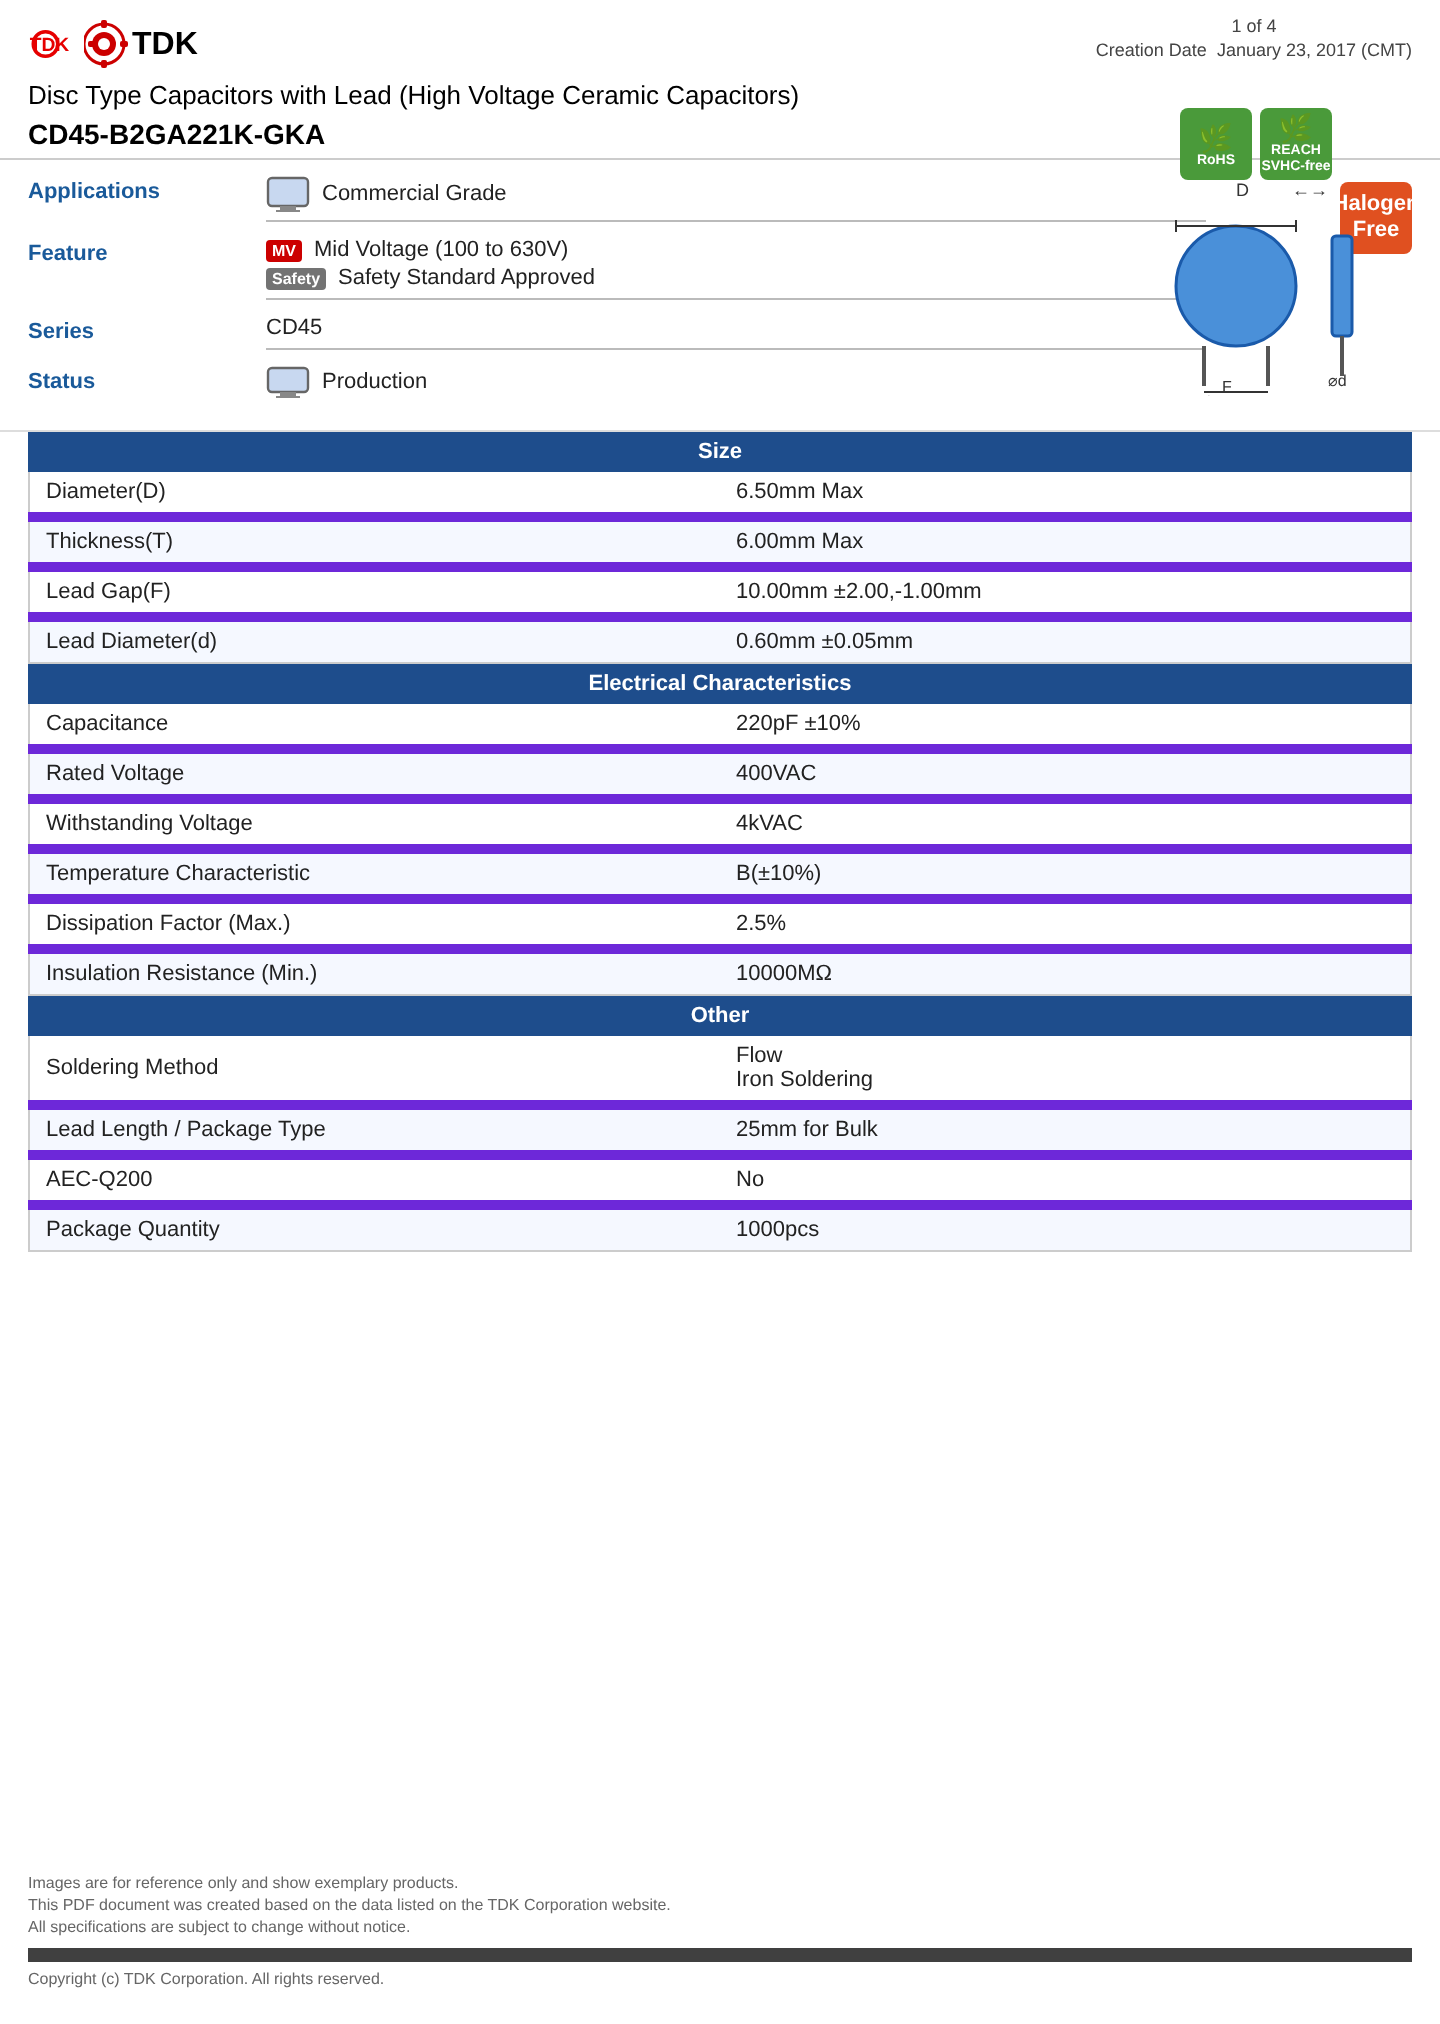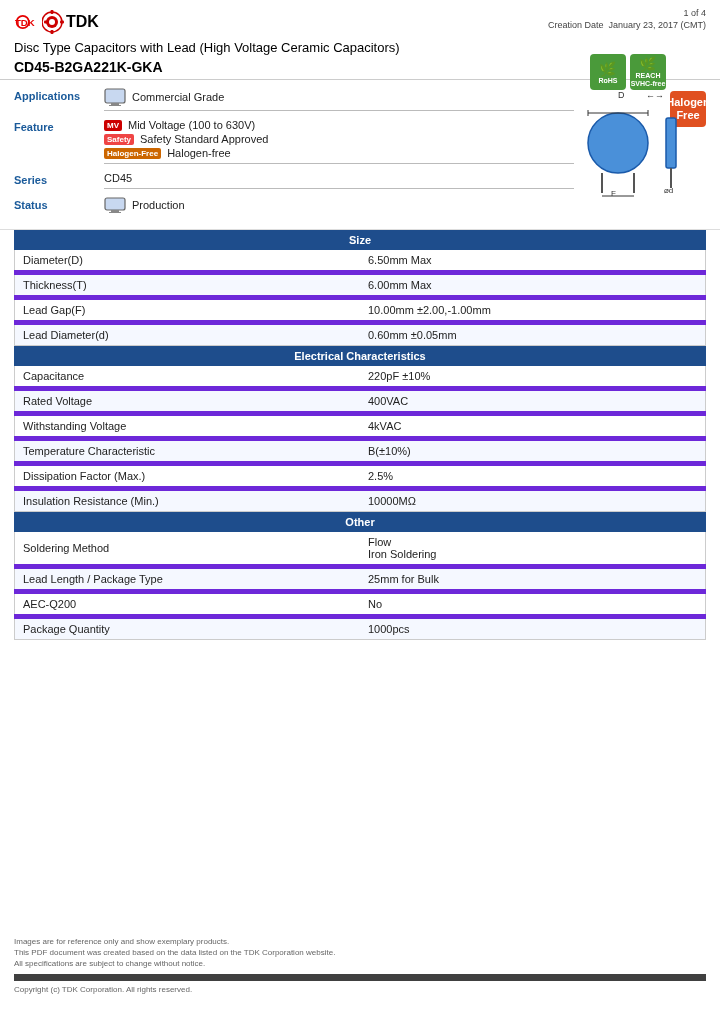--- a/index.html
+++ b/index.html
@@ -32,21 +32,21 @@
     }
     .logo-area {
       display: flex;
       align-items: center;
     }
     .tdk-logo-icon {
       width: 28px;
       height: 28px;
     }
     .header-right {
-      text-align: right;
+      text-align: center;
       font-size: 9px;
       color: #444;
     }
     .page-num {
       font-size: 9px;
       margin-bottom: 2px;
     }
     .product-title {
       font-size: 13px;
       font-weight: normal;
@@ -89,20 +89,21 @@
     .info-section {
       padding: 8px 14px;
       border-bottom: 1px solid #ddd;
       position: relative;
     }
     .info-row {
       display: flex;
       align-items: flex-start;
       margin-bottom: 6px;
       min-height: 18px;
+      gap: 29px;
     }
     .info-label {
       width: 90px;
       font-weight: bold;
       font-size: 11px;
       color: #1a5a9a;
       flex-shrink: 0;
       padding-top: 2px;
     }
     .info-content {
@@ -119,21 +120,21 @@
 
     .badge-mv {
       background: #cc0000;
       color: #fff;
       font-size: 8px;
       font-weight: bold;
       padding: 1px 3px;
       border-radius: 2px;
     }
     .badge-safety {
-      background: #ef4444;
+      background: #737373;
       color: #fff;
       font-size: 8px;
       font-weight: bold;
       padding: 1px 3px;
       border-radius: 2px;
     }
     .badge-halogen-free {
       background: #cc6600;
       color: #fff;
       font-size: 8px;
@@ -310,24 +311,20 @@
       <div class="info-label">Feature</div>
       <div class="info-content">
         <div class="info-line">
           <span class="badge-mv">MV</span>
           <span>Mid Voltage (100 to 630V)</span>
         </div>
         <div class="info-line">
           <span class="badge-safety">Safety</span>
           <span>Safety Standard Approved</span>
         </div>
-        <div class="info-line">
-          <span class="badge-halogen-free">Halogen-Free</span>
-          <span>Halogen-free</span>
-        </div>
         <hr class="divider-line">
       </div>
     </div>
 
     <div class="info-row">
       <div class="info-label">Series</div>
       <div class="info-content">
         <div class="info-line">
           <span>CD45</span>
         </div>

